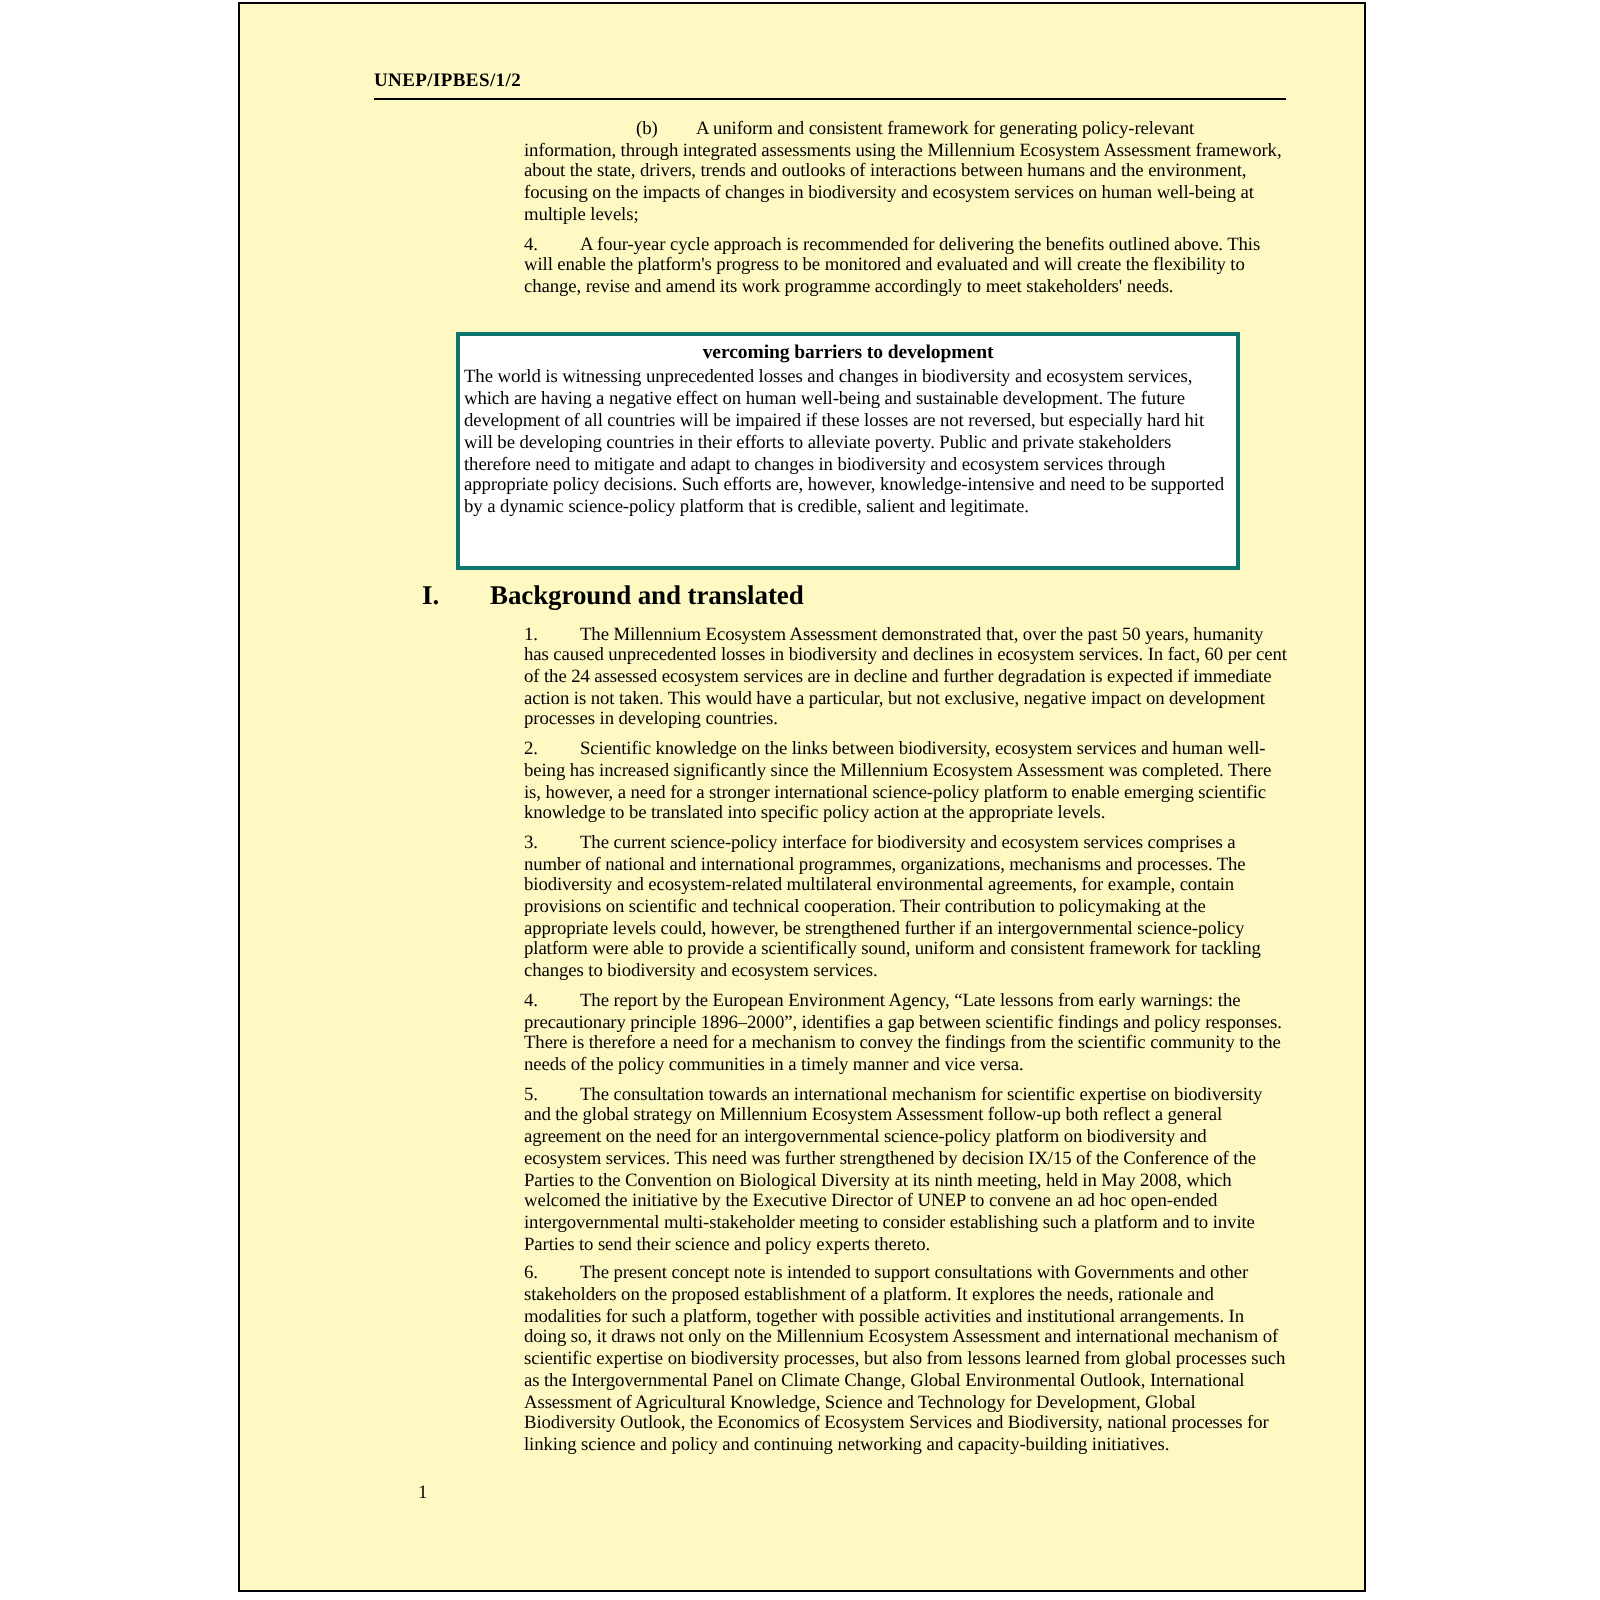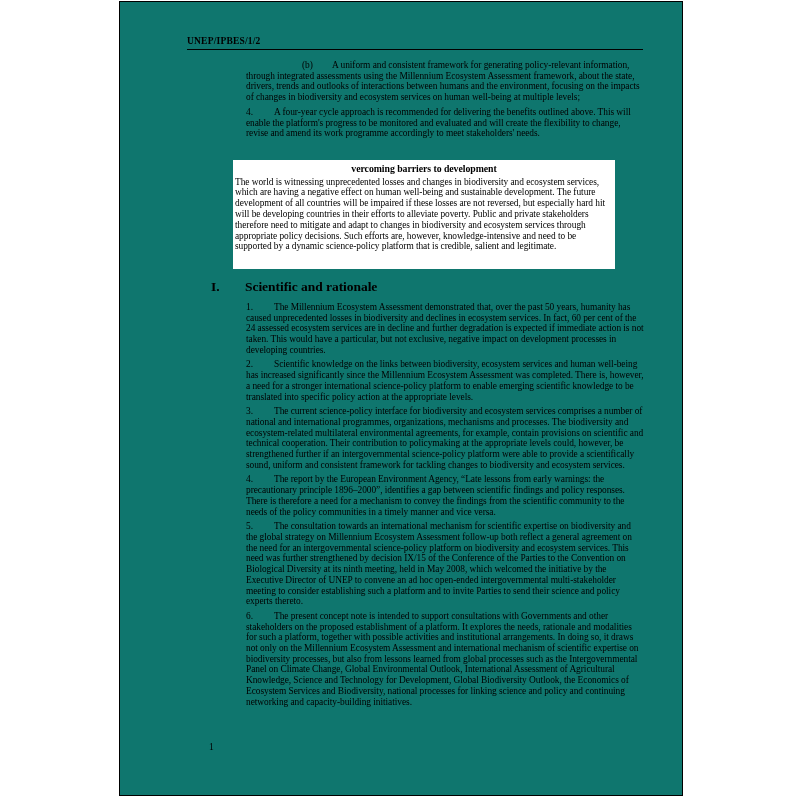--- a/index.html
+++ b/index.html
@@ -14,21 +14,21 @@
     font-family: "Liberation Serif", serif;
     color: #000000;
   }
   .page {
     position: absolute;
     left: 119px;
     top: 1px;
     width: 564px;
     height: 795px;
     border: 1px solid #000000;
-    background: #0f766e;
+    background: #fef9c3;
     box-sizing: border-box;
   }
   .docsym {
     position: absolute;
     left: 67px;
     top: 34px;
     font-weight: bold;
     font-size: 9.5px;
     letter-spacing: 0.2px;
   }
@@ -44,39 +44,39 @@
     position: absolute;
     left: 126px;
     top: 58px;
     width: 398px;
     font-size: 9.4px;
     line-height: 10.7px;
     letter-spacing: -0.05px;
     text-align: left;
   }
   .para {
-    margin: 0 0 4px 0;
+    margin: 0 0 4px 16px;
   }
   .lettered {
     text-indent: 56px;
   }
   .plabel {
     display: inline-block;
     width: 30px;
     text-indent: 0;
   }
   .pnum {
     display: inline-block;
     width: 28px;
   }
   .textbox {
     margin: 16px 0 0 -18px;
     width: 392px;
     min-height: 119px;
-    border: 5px solid #0f766e;
+    border: 2px solid #0f766e;
     background: #ffffff;
     box-sizing: border-box;
   }
   .box-title {
     text-align: center;
     font-weight: bold;
     font-size: 9.8px;
     margin-top: 4px;
   }
   .box-body {
@@ -115,21 +115,21 @@
     <p class="para lettered"><span class="plabel">(b)</span><span>A uniform and consistent framework for generating policy-relevant information, through integrated assessments using the Millennium Ecosystem Assessment framework, about the state, drivers, trends and outlooks of interactions between humans and the environment, focusing on the impacts of changes in biodiversity and ecosystem services on human well-being at multiple levels;</span></p>
 
 
     <p class="para"><span class="pnum">4.</span><span>A four-year cycle approach is recommended for delivering the benefits outlined above. This will enable the platform's progress to be monitored and evaluated and will create the flexibility to change, revise and amend its work programme accordingly to meet stakeholders' needs.</span></p>
 
     <div class="textbox">
       <div class="box-title">vercoming barriers to development</div>
       <div class="box-body">The world is witnessing unprecedented losses and changes in biodiversity and ecosystem services, which are having a negative effect on human well-being and sustainable development. The future development of all countries will be impaired if these losses are not reversed, but especially hard hit will be developing countries in their efforts to alleviate poverty. Public and private stakeholders therefore need to mitigate and adapt to changes in biodiversity and ecosystem services through appropriate policy decisions. Such efforts are, however, knowledge-intensive and need to be supported by a dynamic science-policy platform that is credible, salient and legitimate.</div>
     </div>
 
-    <div class="section-heading"><span class="sec-num">I.</span><span>Scientific and rationale</span></div>
+    <div class="section-heading"><span class="sec-num">I.</span><span>Background and translated</span></div>
 
     <p class="para"><span class="pnum">1.</span><span>The Millennium Ecosystem Assessment demonstrated that, over the past 50 years, humanity has caused unprecedented losses in biodiversity and declines in ecosystem services. In fact, 60 per cent of the 24 assessed ecosystem services are in decline and further degradation is expected if immediate action is not taken. This would have a particular, but not exclusive, negative impact on development processes in developing countries.</span></p>
 
     <p class="para"><span class="pnum">2.</span><span>Scientific knowledge on the links between biodiversity, ecosystem services and human well-being has increased significantly since the Millennium Ecosystem Assessment was completed. There is, however, a need for a stronger international science-policy platform to enable emerging scientific knowledge to be translated into specific policy action at the appropriate levels.</span></p>
 
     <p class="para"><span class="pnum">3.</span><span>The current science-policy interface for biodiversity and ecosystem services comprises a number of national and international programmes, organizations, mechanisms and processes. The biodiversity and ecosystem-related multilateral environmental agreements, for example, contain provisions on scientific and technical cooperation. Their contribution to policymaking at the appropriate levels could, however, be strengthened further if an intergovernmental science-policy platform were able to provide a scientifically sound, uniform and consistent framework for tackling changes to biodiversity and ecosystem services.</span></p>
 
     <p class="para"><span class="pnum">4.</span><span>The report by the European Environment Agency, “Late lessons from early warnings: the precautionary principle 1896–2000”, identifies a gap between scientific findings and policy responses. There is therefore a need for a mechanism to convey the findings from the scientific community to the needs of the policy communities in a timely manner and vice versa.</span></p>
 
     <p class="para"><span class="pnum">5.</span><span>The consultation towards an international mechanism for scientific expertise on biodiversity and the global strategy on Millennium Ecosystem Assessment follow-up both reflect a general agreement on the need for an intergovernmental science-policy platform on biodiversity and ecosystem services. This need was further strengthened by decision IX/15 of the Conference of the Parties to the Convention on Biological Diversity at its ninth meeting, held in May 2008, which welcomed the initiative by the Executive Director of UNEP to convene an ad hoc open-ended intergovernmental multi-stakeholder meeting to consider establishing such a platform and to invite Parties to send their science and policy experts thereto.</span></p>

